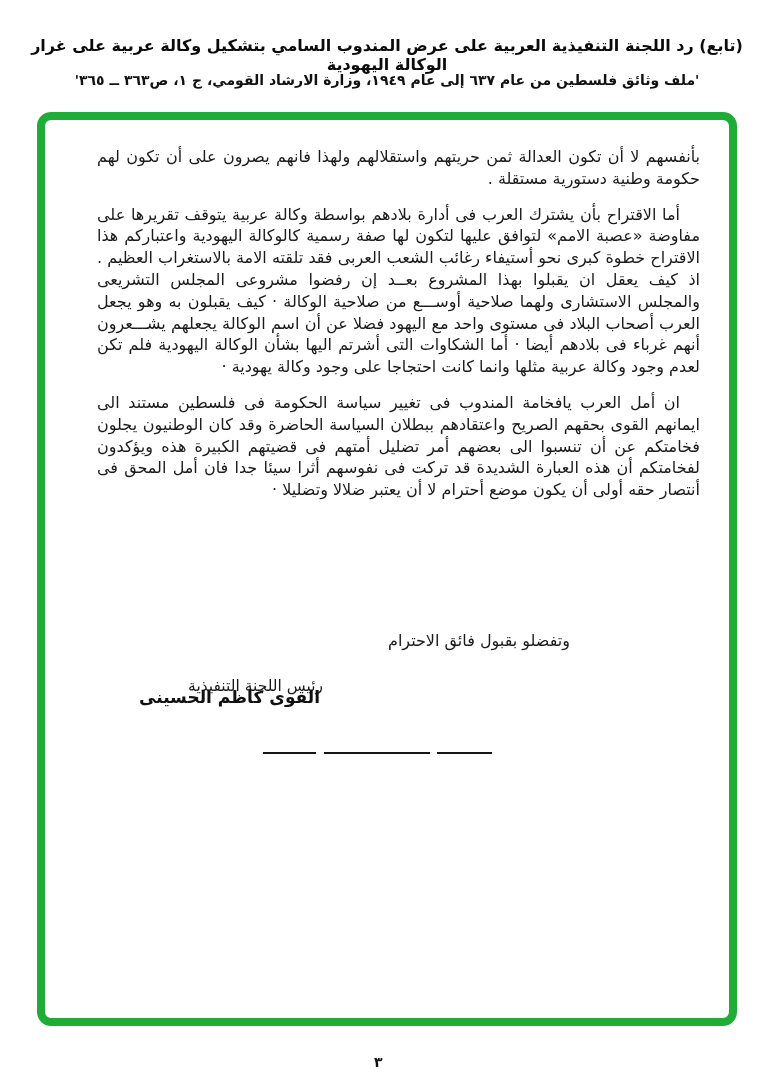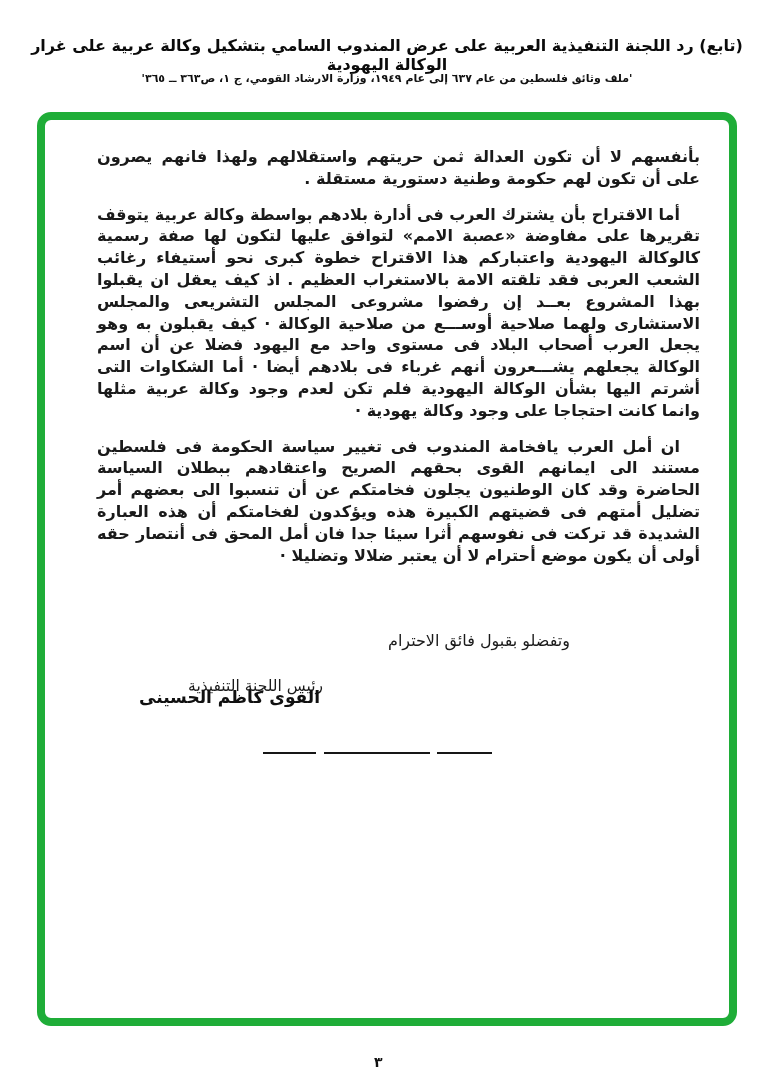--- a/index.html
+++ b/index.html
@@ -20,21 +20,21 @@
     font-size: 16px;
     font-weight: bold;
     color: #0b0b0b;
     letter-spacing: 0.2px;
   }
   .doc-source {
     position: absolute;
     top: 72px; left: 30px; right: 30px;
     text-align: center;
     direction: rtl;
-    font-size: 11px;
+    font-size: 14px;
     font-weight: bold;
     color: #111111;
   }
   .frame {
     position: absolute;
     left: 37px; top: 112px;
     width: 700px; height: 914px;
     box-sizing: border-box;
     border: 8px solid #1fad38;
     border-radius: 14px;
@@ -43,21 +43,20 @@
   .body-text {
     position: absolute;
     top: 146px;
     left: 97px;
     width: 603px;
     direction: rtl;
     text-align: justify;
     font-size: 16px;
     line-height: 21.8px;
     color: #1a1a1a;
-    font-weight: bold;
   }
   .body-text p { margin: 0 0 14px 0; }
   .body-text p.indent { text-indent: 20px; }
   .closing-line {
     position: absolute;
     top: 631px; right: 204px;
     direction: rtl;
     font-size: 16px;
     color: #1a1a1a;
     white-space: nowrap;

